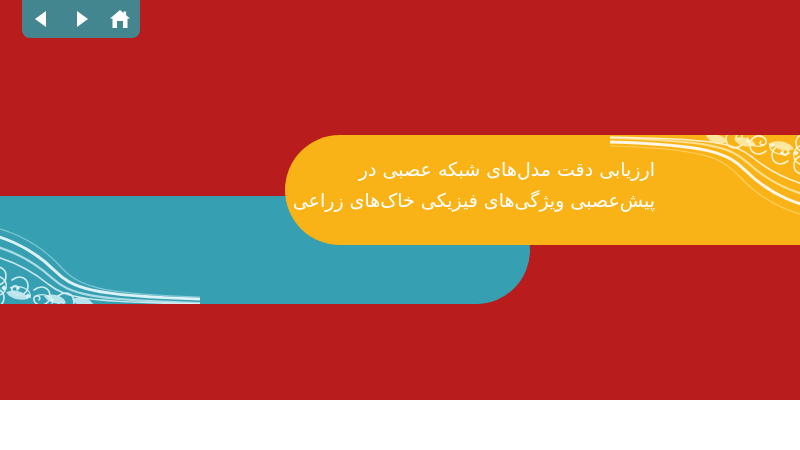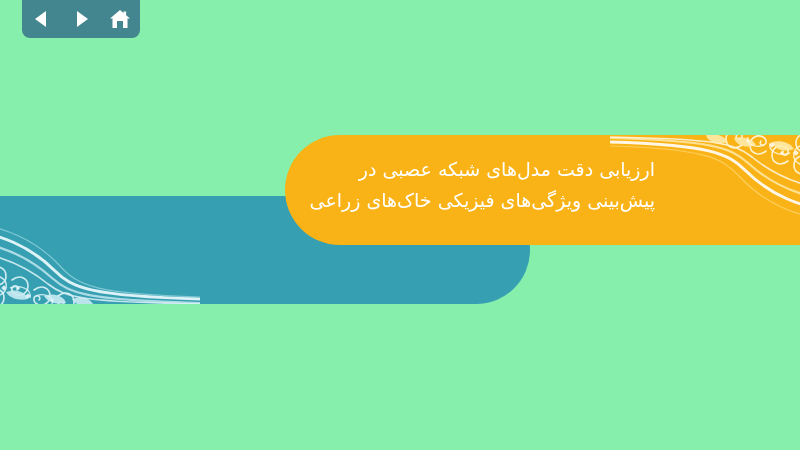--- a/index.html
+++ b/index.html
@@ -8,23 +8,23 @@
     padding: 0;
     background: #ffffff;
   }
   body {
     font-family: "DejaVu Sans", sans-serif;
   }
 
   .slide {
     position: relative;
     width: 800px;
-    height: 450px;
+    height: 400px;
     overflow: hidden;
-    background: #86efac;
+    background: #b91c1c;
   }
 
   
   .nav-toolbar {
     position: absolute;
     top: -10px;
     left: 22px;
     width: 118px;
     height: 48px;
     background: #44868f;
@@ -241,17 +241,17 @@
         <path d="M4,64 C16,58 26,64 24,74 C22,82 12,84 8,78"></path>
         <path d="M24,82 C36,76 48,82 46,92 C44,100 34,102 30,96"></path>
         <path d="M50,92 C62,88 72,94 70,102"></path>
         <path d="M2,84 C12,80 20,86 18,94"></path>
         <path d="M76,100 C86,96 94,102 92,108"></path>
       </g>
     </svg>
 
     <div class="title-block">
       <div class="title-line">ارزیابی دقت مدل‌های شبکه عصبی در</div>
-      <div class="title-line">پیش‌بینی ویژگی‌های فیزیکی خاک‌های زراعی</div>
+      <div class="title-line">پیش‌عصبی ویژگی‌های فیزیکی خاک‌های زراعی</div>
     </div>
   </div>
 
 </div>
 
 </body></html>

